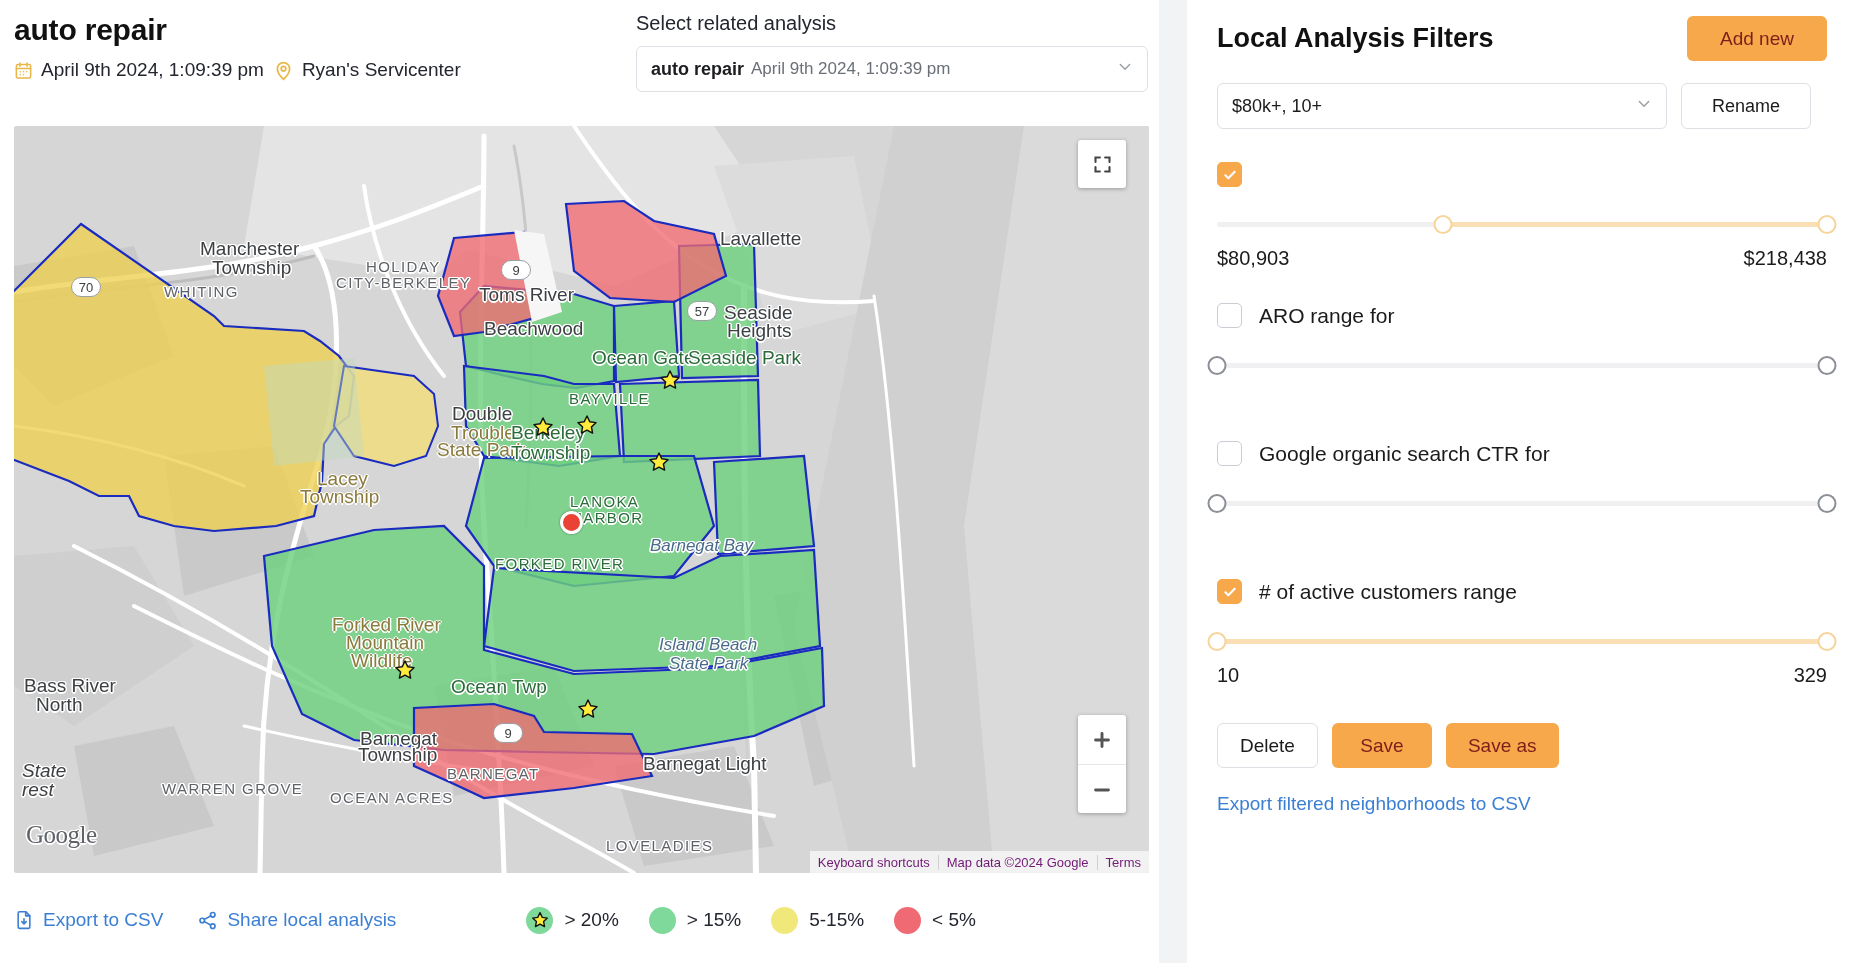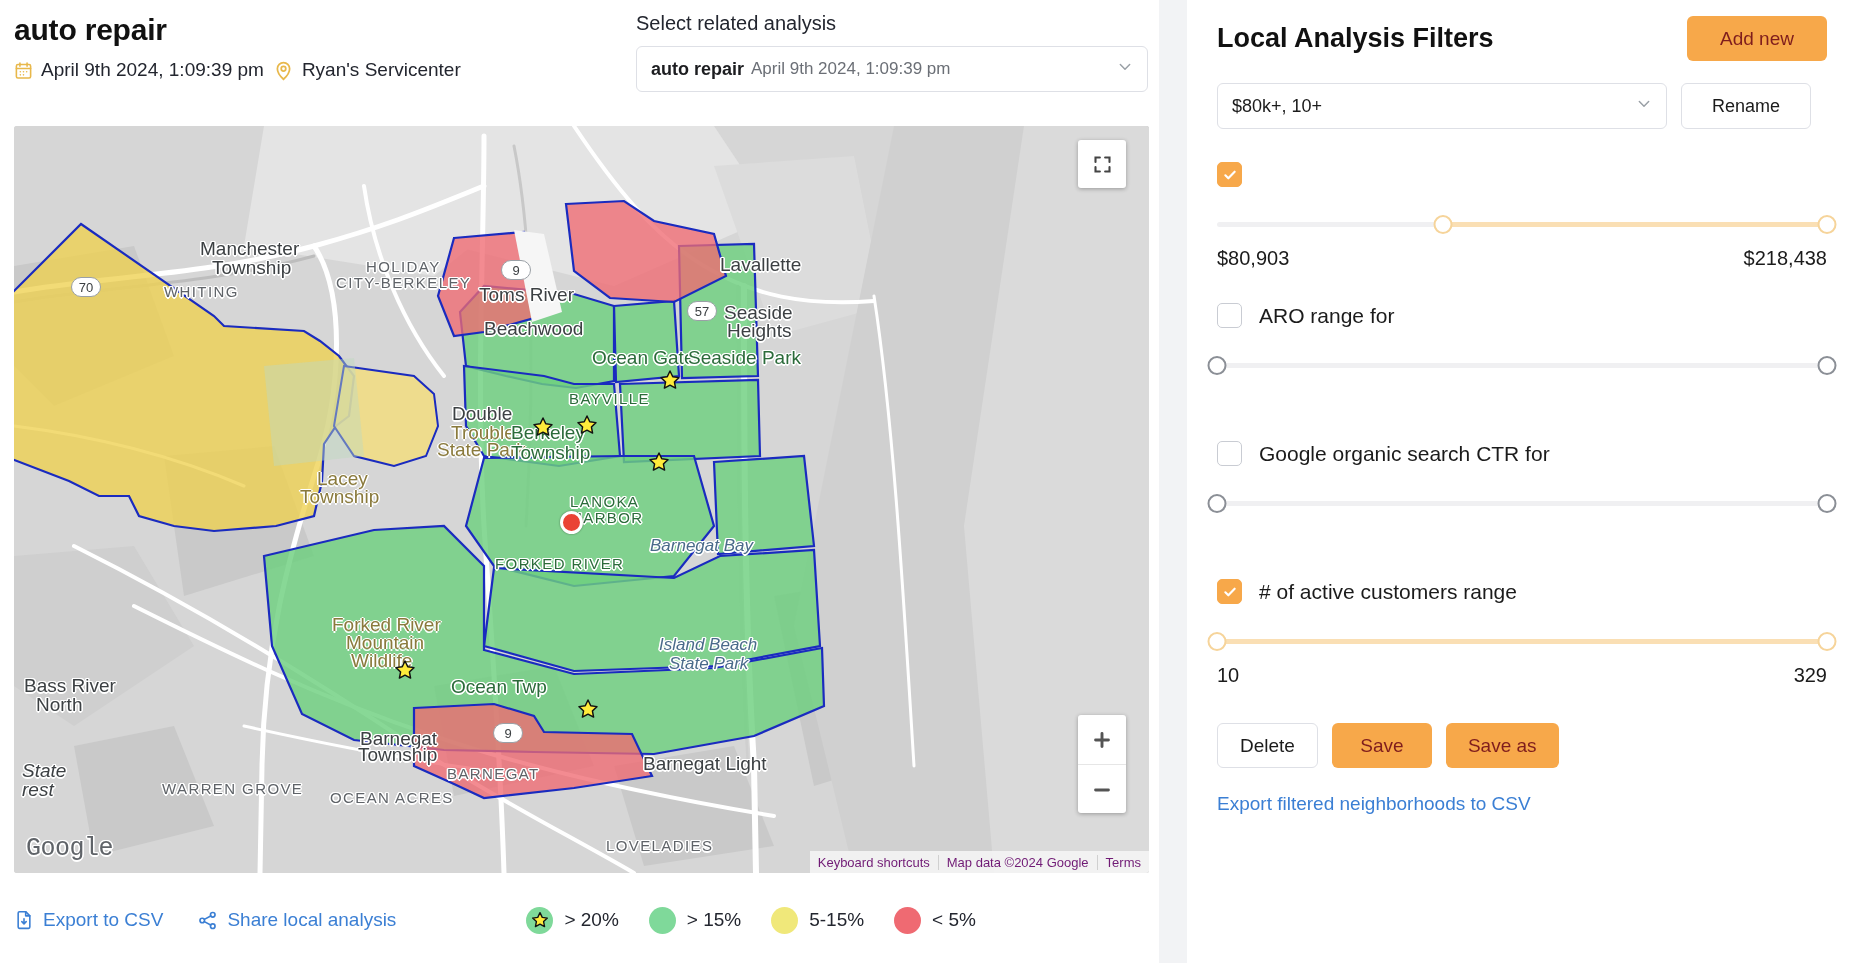--- a/index.html
+++ b/index.html
@@ -93,22 +93,22 @@
     position: absolute; right: 23px; bottom: 60px;
     width: 48px; height: 98px; background:#fff; border-radius: 3px;
     box-shadow: 0 1px 4px rgba(0,0,0,.3); overflow:hidden;
   }
   .map-zoom div {
     height: 49px; display:flex; align-items:center; justify-content:center; cursor:pointer;
     color:#545454;
   }
   .map-zoom .sep { height:0; border-top:1px solid #e6e6e6; }
   .google-logo {
-    position: absolute; left: 12px; bottom: 10px;
-    font-size: 25px; font-family: Liberation Mono, monospace;
+    position: absolute; left: 12px; bottom: 24px;
+    font-size: 25px; font-family: Liberation Serif, serif;
     color: #5f6368; letter-spacing: -0.5px;
     text-shadow: 1.5px 0 #fff,-1.5px 0 #fff,0 1.5px #fff,0 -1.5px #fff,1px 1px #fff,-1px -1px #fff,1px -1px #fff,-1px 1px #fff;
   }
   .map-attrib {
     position: absolute; right: 0; bottom: 0; height: 22px;
     display: flex; align-items: center; background: rgba(245,245,245,.88);
     font-size: 13px; color: #701a75;
   }
   .map-attrib span { padding: 0 8px; }
   .map-attrib span + span { border-left: 1px solid #d0d0d0; }
@@ -309,21 +309,21 @@
         <path d="M250 240 L340 232 L350 330 L260 340 Z" fill="#bfd9bf" fill-opacity="0.45"></path>
       </svg>
 
       <div id="map-labels">
           <div class="map-label lbl-place" style="left: 186px; top: 112px;">Manchester</div>
           <div class="map-label lbl-place" style="left: 198px; top: 131px;">Township</div>
           <div class="map-label lbl-small" style="left: 352px; top: 132px;">HOLIDAY</div>
           <div class="map-label lbl-small" style="left: 322px; top: 148px;">CITY-BERKELEY</div>
           <div class="map-label lbl-small" style="left: 150px; top: 157px;">WHITING</div>
           <div class="map-label lbl-place" style="left: 465px; top: 158px;">Toms River</div>
-          <div class="map-label lbl-place" style="left: 706px; top: 128px;">Lavallette</div>
+          <div class="map-label lbl-place" style="left: 706px; top: 102px;">Lavallette</div>
           <div class="map-label lbl-place" style="left: 710px; top: 176px;">Seaside</div>
           <div class="map-label lbl-place" style="left: 713px; top: 194px;">Heights</div>
           <div class="map-label lbl-place" style="left: 470px; top: 192px;">Beachwood</div>
           <div class="map-label lbl-place lbl-green" style="left: 578px; top: 221px;">Ocean Gate</div>
           <div class="map-label lbl-place lbl-green" style="left: 674px; top: 221px;">Seaside Park</div>
           <div class="map-label lbl-small lbl-green" style="left: 555px; top: 264px;">BAYVILLE</div>
           <div class="map-label lbl-place" style="left: 438px; top: 277px;">Double</div>
           <div class="map-label lbl-park" style="left: 437px; top: 296px;">Trouble</div>
           <div class="map-label lbl-park" style="left: 423px; top: 313px;">State Park</div>
           <div class="map-label lbl-place lbl-green" style="left: 497px; top: 296px;">Berkeley</div>

